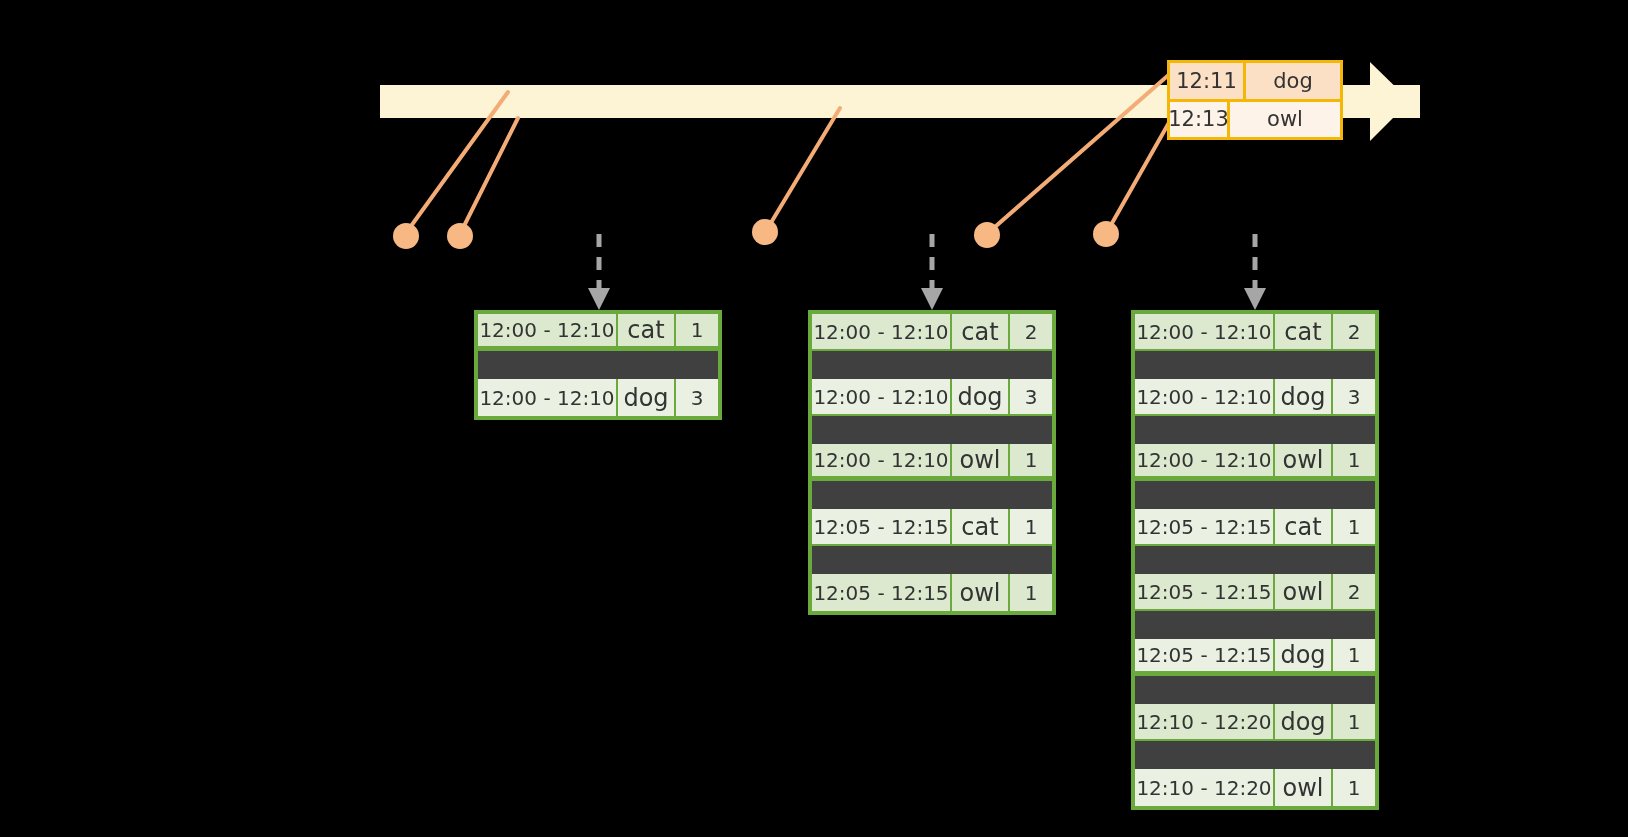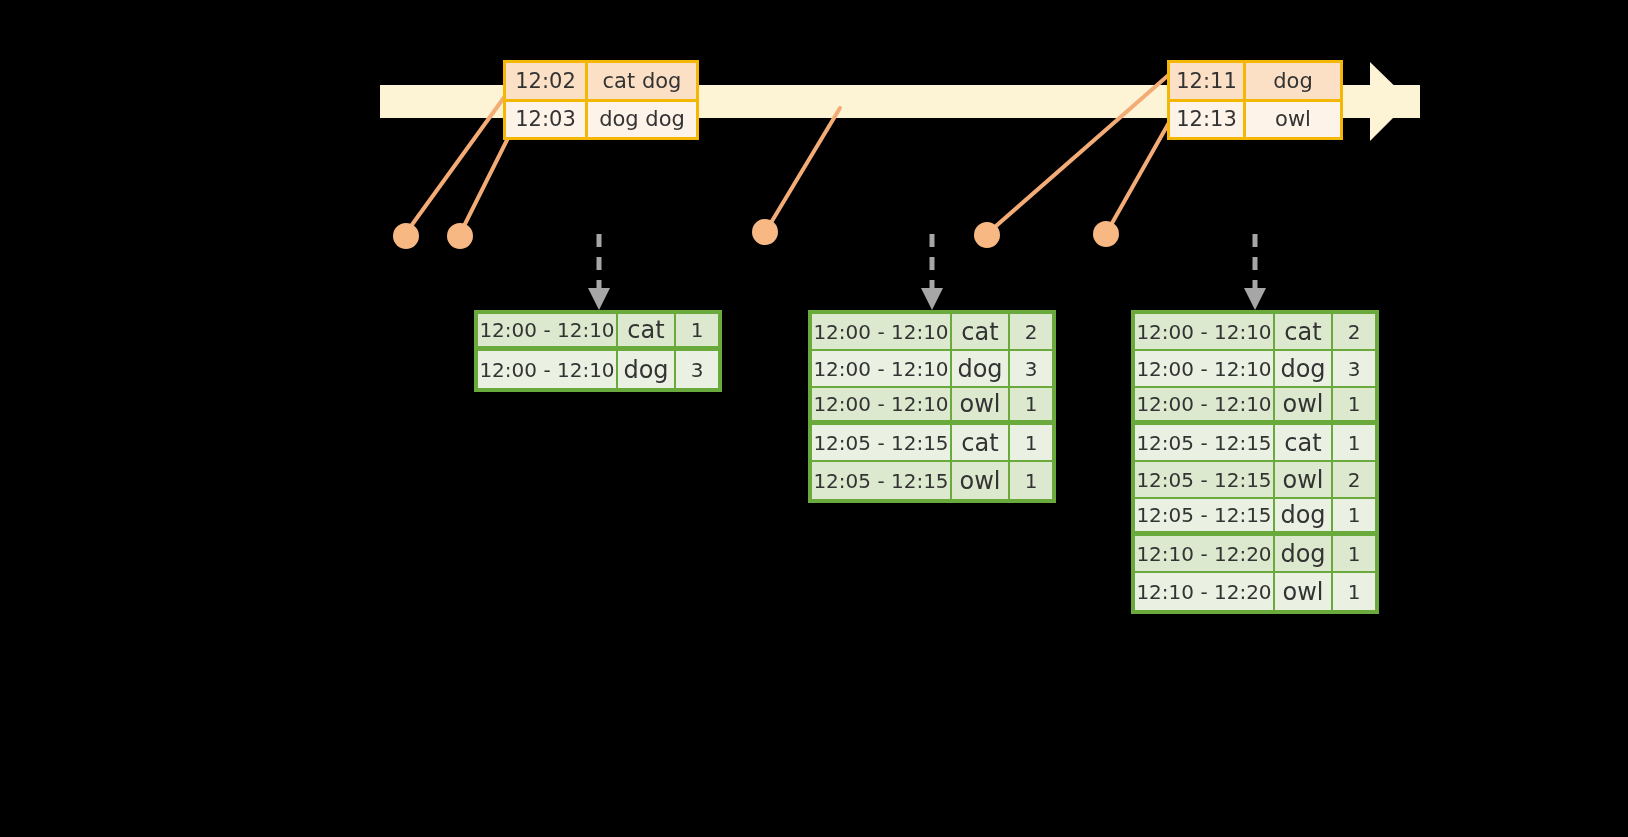--- a/index.html
+++ b/index.html
@@ -65,20 +65,21 @@
   }
 
   
   .result-table {
     position: absolute;
     border: 4px solid #6aaa3c;
     box-sizing: border-box;
     background: #404040;
     display: flex;
     flex-direction: column;
+    gap: 28px;
   }
   .res-row {
     display: flex;
     height: 37px;
     box-sizing: border-box;
     border-bottom: 2px solid #6aaa3c;
   }
   .res-row:last-child { border-bottom: none; }
   .res-row.grp-end { border-bottom: 5px solid #6aaa3c; }
   .res-row.alt-a { background: #dde9cf; }
@@ -141,39 +142,29 @@
       <line x1="932" y1="234" x2="932" y2="288"></line>
       <line x1="1255" y1="234" x2="1255" y2="288"></line>
     </g>
     <g fill="#a6a6a6">
       <polygon points="588,288 610,288 599,310"></polygon>
       <polygon points="921,288 943,288 932,310"></polygon>
       <polygon points="1244,288 1266,288 1255,310"></polygon>
     </g>
   </svg>
 
-  <div class="event-box" style="left:503px; top:60px; width:196px; height:80px;">
-    <div class="event-row shade-a">
-      <div class="event-time" style="width:82px;">12:02</div>
-      <div class="event-value">cat dog</div>
-    </div>
-    <div class="event-row shade-b">
-      <div class="event-time" style="width:82px;">12:03</div>
-      <div class="event-value">dog dog</div>
-    </div>
-  </div>
 
 
   <div class="event-box" style="left:1167px; top:60px; width:176px; height:80px;">
     <div class="event-row shade-a">
       <div class="event-time" style="width:76px;text-align:center;">12:11</div>
       <div class="event-value">dog</div>
     </div>
     <div class="event-row shade-b">
-      <div class="event-time" style="width:76px;">12:13</div>
+      <div class="event-time" style="width:60px;">12:13</div>
       <div class="event-value">owl</div>
     </div>
   </div>
 
   <div class="result-table" style="left:474px; top:310px; width:248px;">
     <div class="res-row alt-a grp-end">
       <div class="res-win" style="width:140px;">12:00 - 12:10</div>
       <div class="res-key" style="width:58px;">cat</div>
       <div class="res-cnt" style="flex:1 1 auto;">1</div>
     </div>

